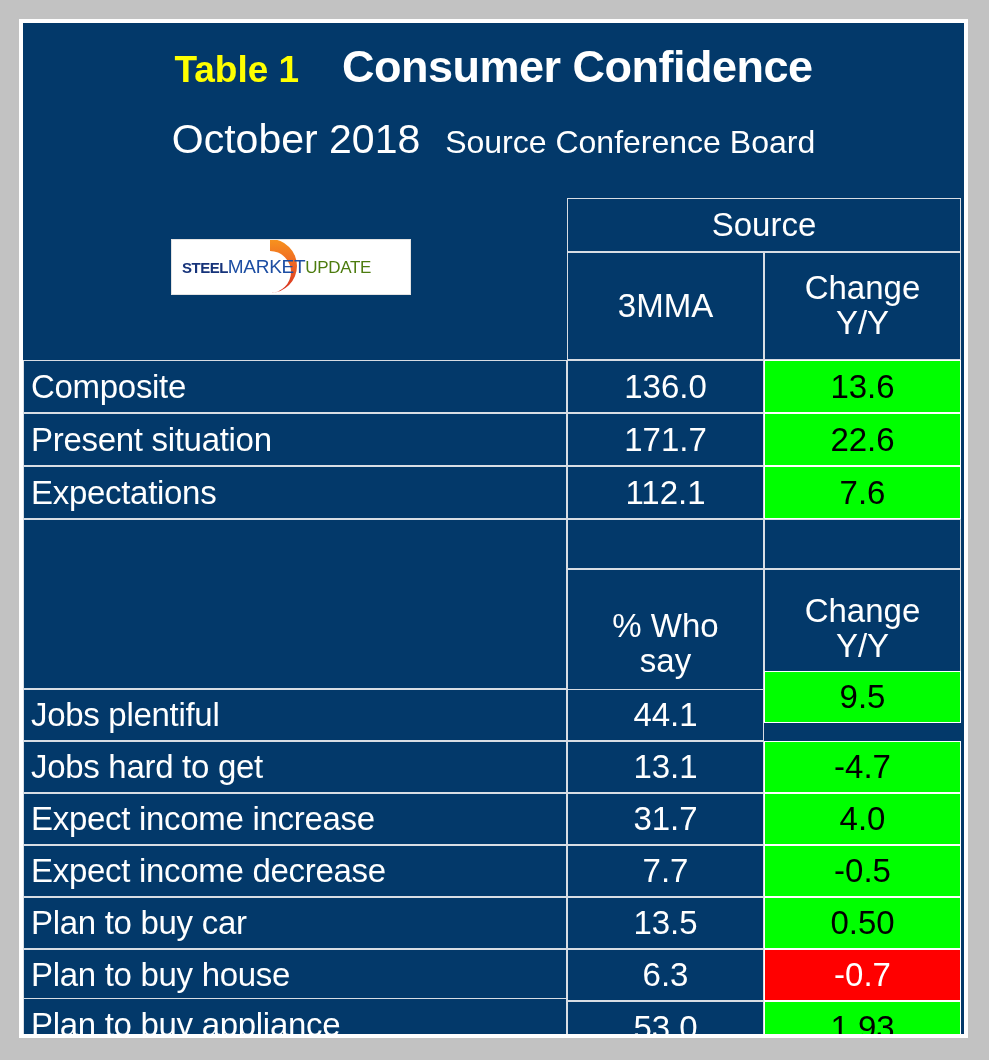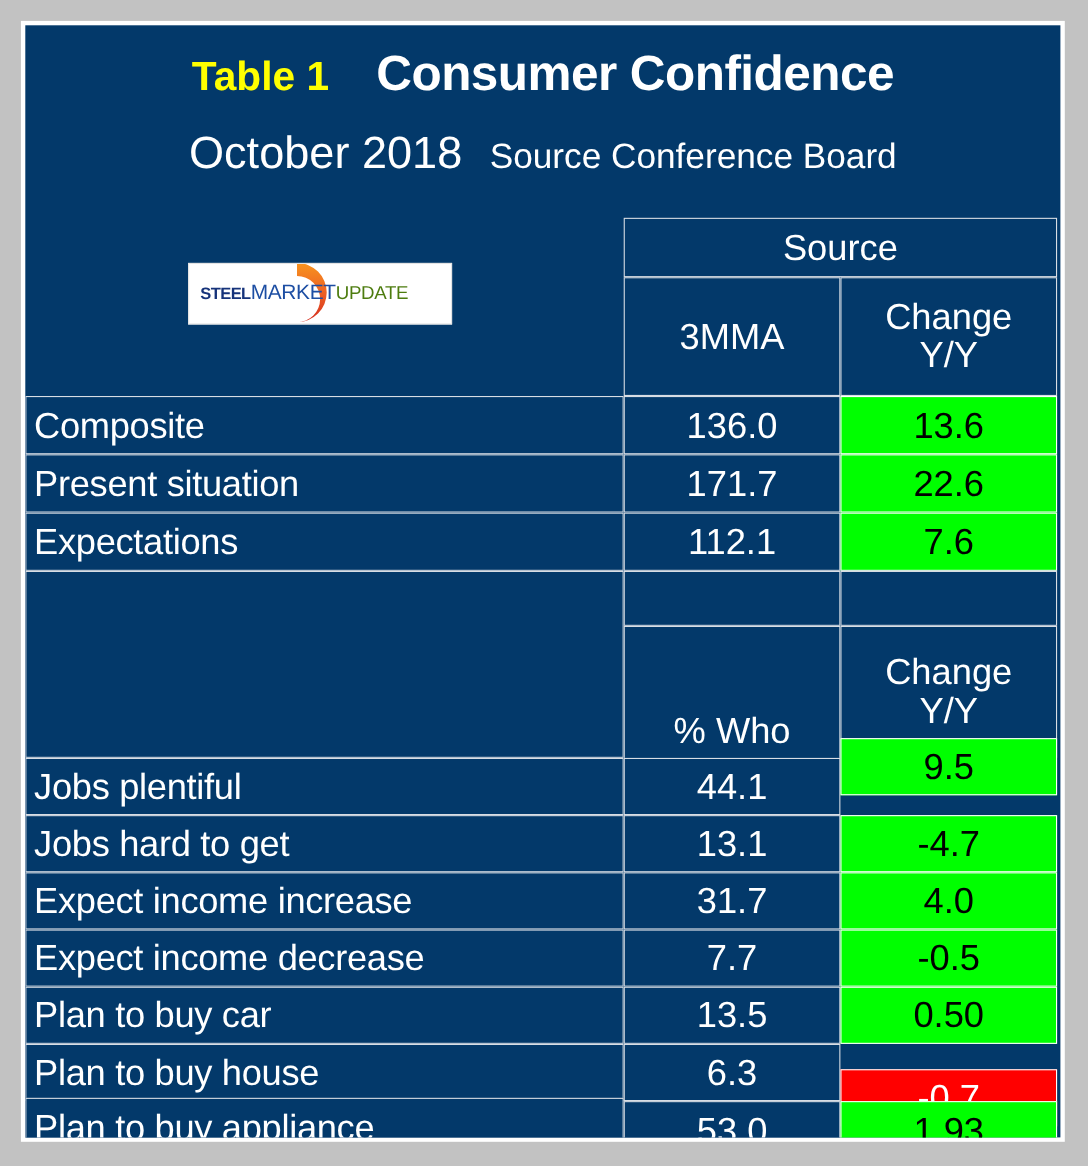--- a/index.html
+++ b/index.html
@@ -183,21 +183,20 @@
   .hdr span { display: block; }
   .chg-green {
     background: #00ff00;
     color: #000000;
     border-color: #ffffff;
   }
   .chg-red {
     background: #ff0000;
     color: #ffffff;
     border-color: #ffffff;
-    margin-top: 23px;
   }
   .blank { }
 </style>
 </head>
 <body>
 
 <div id="page">
   <div id="frame">
     <div id="table-card">
 
@@ -277,21 +276,21 @@
           <span>112.1</span>
         </div>
         <div class="gcell num chg-green" style="left:741px; top:288px; width:197px; height:53px;">
           <span>7.6</span>
         </div>
 
         <div class="gcell blank" style="left:0px; top:341px; width:544px; height:170px;"></div>
         <div class="gcell blank" style="left:544px; top:341px; width:197px; height:50px;"></div>
         <div class="gcell blank" style="left:741px; top:341px; width:197px; height:50px;"></div>
 
-        <div class="gcell hdr" style="left:544px; top:391px; width:197px; height:149px;justify-content:flex-end;">
+        <div class="gcell hdr" style="left:544px; top:391px; width:197px; height:149px;">
           <span>% Who</span>
           <span>say</span>
         </div>
         <div class="gcell hdr" style="left:741px; top:391px; width:197px; height:120px;">
           <span>Change</span>
           <span>Y/Y</span>
         </div>
 
         <div class="gcell lbl" style="left:0px; top:511px; width:544px; height:52px;">
           <span>Jobs plentiful</span>

